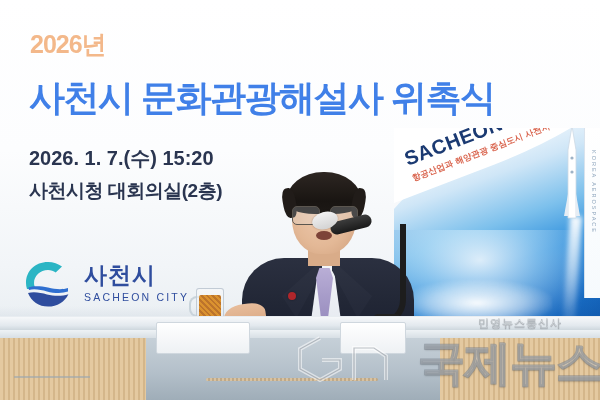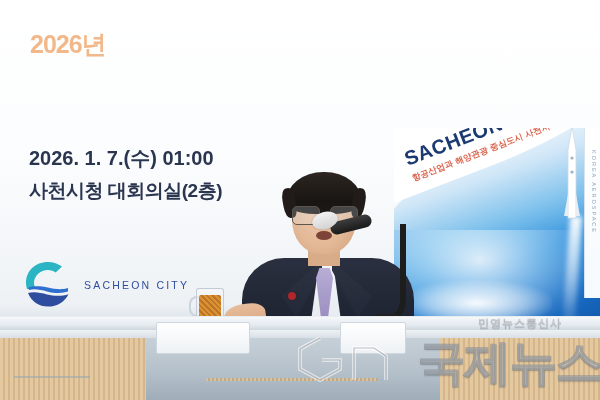--- a/index.html
+++ b/index.html
@@ -315,33 +315,35 @@
 </style>
 </head>
 <body>
 
 <div id="scene">
 
   <div class="banner"></div>
 
   <div class="year">2026년</div>
 
+  <div class="title">사천시 문화관광해설사 위촉식</div>
 
   <div class="meta">
-    <div class="meta-date">2026. 1. 7.(수) 01:00</div>
+    <div class="meta-date">2026. 1. 7.(수) 15:20</div>
     <div class="meta-venue">사천시청 대회의실(2층)</div>
   </div>
 
   <div class="logo-wrap">
     <svg class="logo-mark" viewBox="0 0 52 50">
       <path d="M26 4 C13 4 4 13 4 25 C4 27 4.3 29 5 31 L14 31 C12.8 29.3 12 27.3 12 25 C12 17.8 18.3 12 26 12 C29 12 31.6 12.9 33.7 14.4 L40 8.6 C36.2 5.7 31.4 4 26 4 Z" fill="#2bb5c4"></path>
       <path d="M7 32 C12 30.4 19 31.8 25 33.4 C32 35.2 40 35.6 46 33.6 L46 30 C40 32 33 31.2 26 29.6 C19 28 11 27.6 6.4 29.6 Z" fill="#2f6fd0"></path>
       <path d="M6 35 C12 33.4 19 34.8 25 36.4 C32 38.2 40 38.4 46.4 36.2 C43 43.6 35.2 48.6 26 48.6 C17 48.6 9.4 43.4 6 35 Z" fill="#2f4d9e"></path>
     </svg>
     <div class="logo-text">
+      <span class="logo-ko">사천시</span>
       <span class="logo-en">SACHEON CITY</span>
     </div>
   </div>
 
   <div class="art">
     <div class="art-sky"></div>
     <div class="art-sea"></div>
     <div class="art-foam"></div>
     <div class="art-trail"></div>
     <svg class="art-rocket" viewBox="0 0 16 120">

